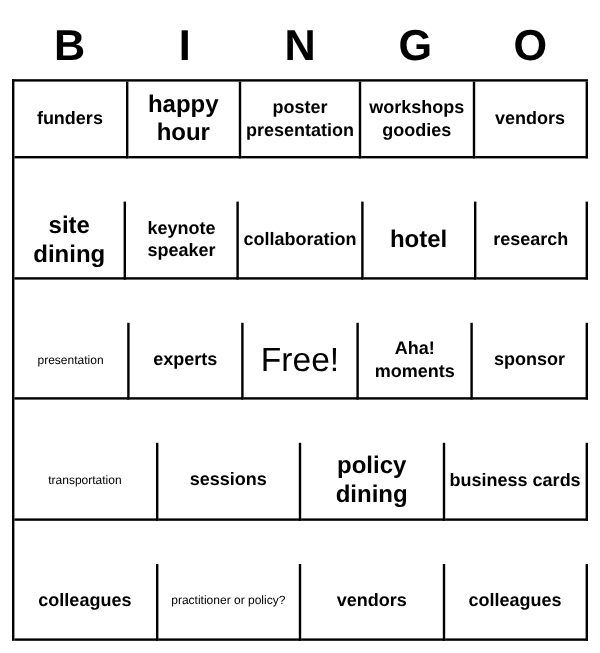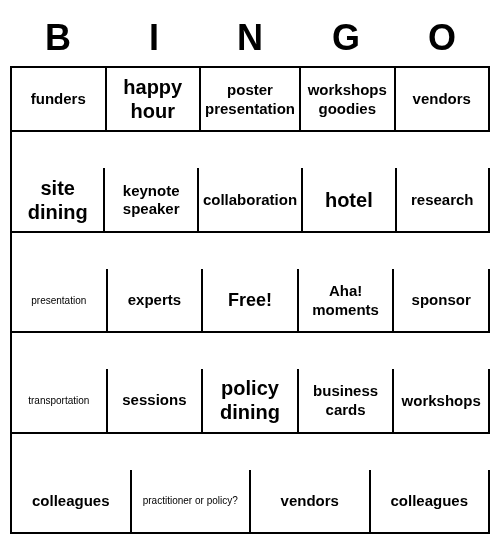--- a/index.html
+++ b/index.html
@@ -88,22 +88,22 @@
       line-height: 1.3;
       font-weight: bold;
     }
 
     .text-xsmall {
       font-size: 10px;
       line-height: 1.3;
     }
 
     .free-cell {
-      font-size: 18px;
-      font-weight: bold;
+      font-size: 28px;
+      font-weight: normal;
     }
   </style>
 </head>
 <body>
 
 <div class="bingo-card">
   <div class="bingo-header">
 
   <div class="bingo-header-cell">B</div>
       <div class="bingo-header-cell">I</div>
@@ -170,23 +170,20 @@
         </div>
         <div class="bingo-cell">
           <span class="cell-text text-medium">sessions</span>
         </div>
         <div class="bingo-cell">
           <span class="cell-text text-large">policy dining</span>
         </div>
         <div class="bingo-cell">
           <span class="cell-text text-small">business cards</span>
         </div>
-        <div class="bingo-cell">
-          <span class="cell-text text-small">workshops</span>
-        </div>
       </div>
       <div class="bingo-row">
         <div class="bingo-cell">
           <span class="cell-text text-small">colleagues</span>
         </div>
         <div class="bingo-cell">
           <span class="cell-text text-xsmall">practitioner or policy?</span>
         </div>
         <div class="bingo-cell">
           <span class="cell-text text-medium">vendors</span>

